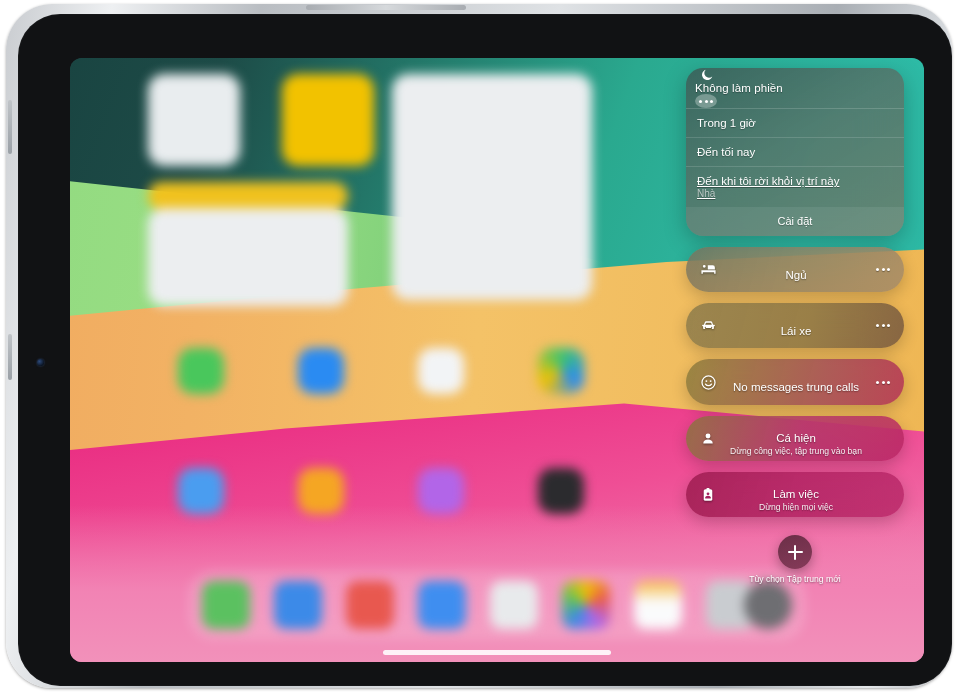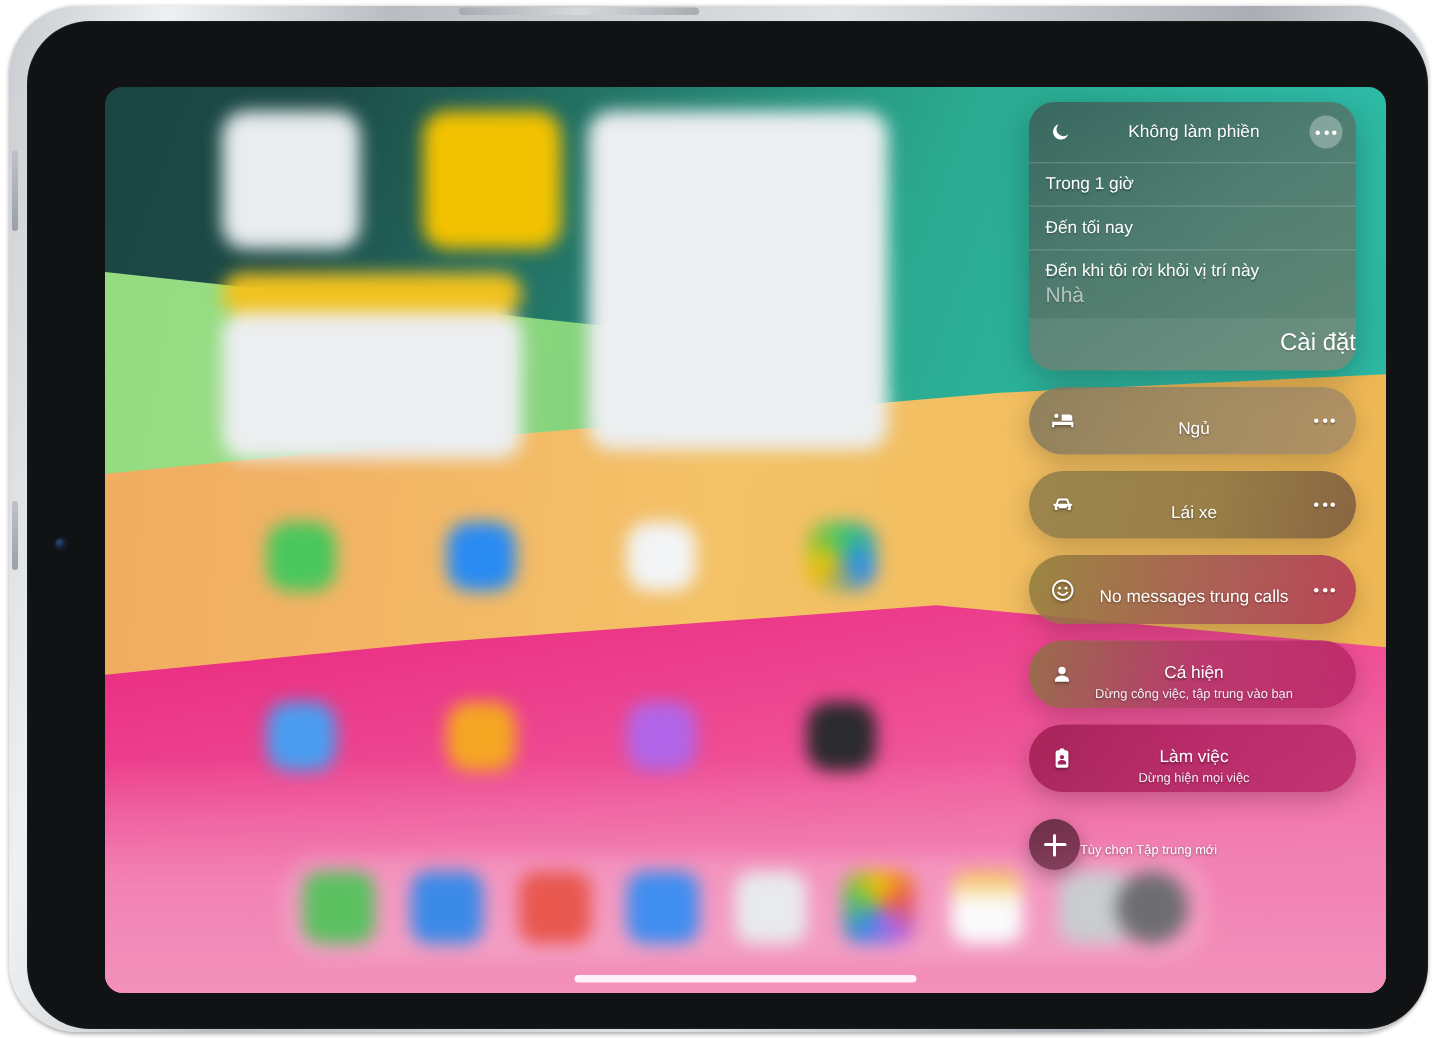--- a/index.html
+++ b/index.html
@@ -91,43 +91,44 @@
   
   .cc{position:absolute;right:20px;top:10px;width:218px;}
 
   .dnd-panel{
     position:relative;width:100%;border-radius:17px;overflow:hidden;
     background:linear-gradient(150deg,rgba(60,86,82,.80),rgba(92,105,96,.74) 45%,rgba(120,116,98,.72));
     backdrop-filter:blur(22px);
     box-shadow:0 6px 22px rgba(0,0,0,.25);
   }
   .dnd-head{
-    display:flex;align-items:center;height:40px;padding:0 9px;position:relative;
+    display:flex;align-items:flex-start;height:40px;padding:0 9px;position:relative;
     border-bottom:1px solid rgba(255,255,255,.16);
+    flex-direction:column;
   }
   .dnd-title{
     flex:1;text-align:center;color:#fff;font-size:11.5px;letter-spacing:.1px;
     text-shadow:0 1px 1px rgba(0,0,0,.35);
   }
   .more-circle{
     width:22px;height:22px;border-radius:50%;
     background:rgba(255,255,255,.30);
     display:flex;align-items:center;justify-content:center;gap:2.5px;
   }
   .more-circle i{width:3px;height:3px;border-radius:50%;background:#fff;display:block;}
   .dnd-opt{
     padding:8px 11px 8px;color:#fff;font-size:11.5px;
     border-bottom:1px solid rgba(255,255,255,.14);
     text-shadow:0 1px 1px rgba(0,0,0,.3);
   }
   .dnd-opt .sub{
-    display:block;margin-top:1px;font-size:14px;color:rgba(255,255,255,.62);
+    display:block;margin-top:1px;font-size:10px;color:rgba(255,255,255,.62);
   }
   .dnd-settings{
-    text-align:right;color:#fff;font-size:16px;padding:8px 0 9px;
+    text-align:center;color:#fff;font-size:11px;padding:8px 0 9px;
     text-shadow:0 1px 1px rgba(0,0,0,.3);
     background:rgba(255,255,255,.07);
   }
 
   .focus-card{
     position:relative;width:100%;min-height:45px;margin-top:11px;border-radius:23px;
     display:flex;align-items:center;padding:0 10px;box-sizing:border-box;
     backdrop-filter:blur(20px);
     box-shadow:0 5px 16px rgba(0,0,0,.20);
     overflow:hidden;
@@ -150,21 +151,21 @@
   .focus-card .dots i{width:3px;height:3px;border-radius:50%;background:#fff;display:block;
     box-shadow:0 1px 1px rgba(0,0,0,.35);}
 
   .fc-sleep{background:linear-gradient(105deg,rgba(112,108,92,.74),rgba(130,120,100,.70) 50%,rgba(150,128,106,.70));}
   .fc-drive{background:linear-gradient(105deg,rgba(126,114,72,.74),rgba(120,104,64,.72) 55%,rgba(96,70,58,.72));}
   .fc-calls{background:linear-gradient(105deg,rgba(128,118,56,.76),rgba(150,60,86,.74) 62%,rgba(168,28,86,.74));}
   .fc-personal{background:linear-gradient(105deg,rgba(126,122,52,.76),rgba(168,50,98,.74) 52%,rgba(176,30,94,.74));}
   .fc-work{background:linear-gradient(105deg,rgba(150,24,74,.80),rgba(168,28,90,.76) 50%,rgba(178,34,98,.76));align-items:center;}
 
   .new-focus{
-    margin-top:18px;display:flex;flex-direction:row;align-items:center;
+    margin-top:18px;display:flex;flex-direction:column;align-items:center;
   }
   .plus-btn{
     width:34px;height:34px;border-radius:50%;
     background:linear-gradient(160deg,rgba(70,28,44,.78),rgba(96,34,58,.74));
     display:flex;align-items:center;justify-content:center;
     box-shadow:0 4px 12px rgba(0,0,0,.3);
   }
   .plus-btn span{position:relative;display:block;width:15px;height:2px;background:#fff;border-radius:1px;}
   .plus-btn span::after{content:"";position:absolute;left:6.5px;top:-6.5px;width:2px;height:15px;background:#fff;border-radius:1px;}
   .new-focus-label{
@@ -240,21 +241,21 @@
                   <i></i>
               </span>
             </div>
 
             <div class="dnd-opt">
               <span>Trong 1 giờ</span>
             </div>
             <div class="dnd-opt">
               <span>Đến tối nay</span>
             </div>
-            <div class="dnd-opt" style="border-bottom:none;">
+            <div class="dnd-opt" style="border-bottom:none;text-decoration:underline;">
               <span>Đến khi tôi rời khỏi vị trí này</span>
               <span class="sub">Nhà</span>
             </div>
 
             <div class="dnd-settings">Cài đặt</div>
           </div>
 
           <div class="focus-card fc-sleep">
             <span class="glyph">
               <svg width="17" height="17" viewBox="0 0 24 24">

